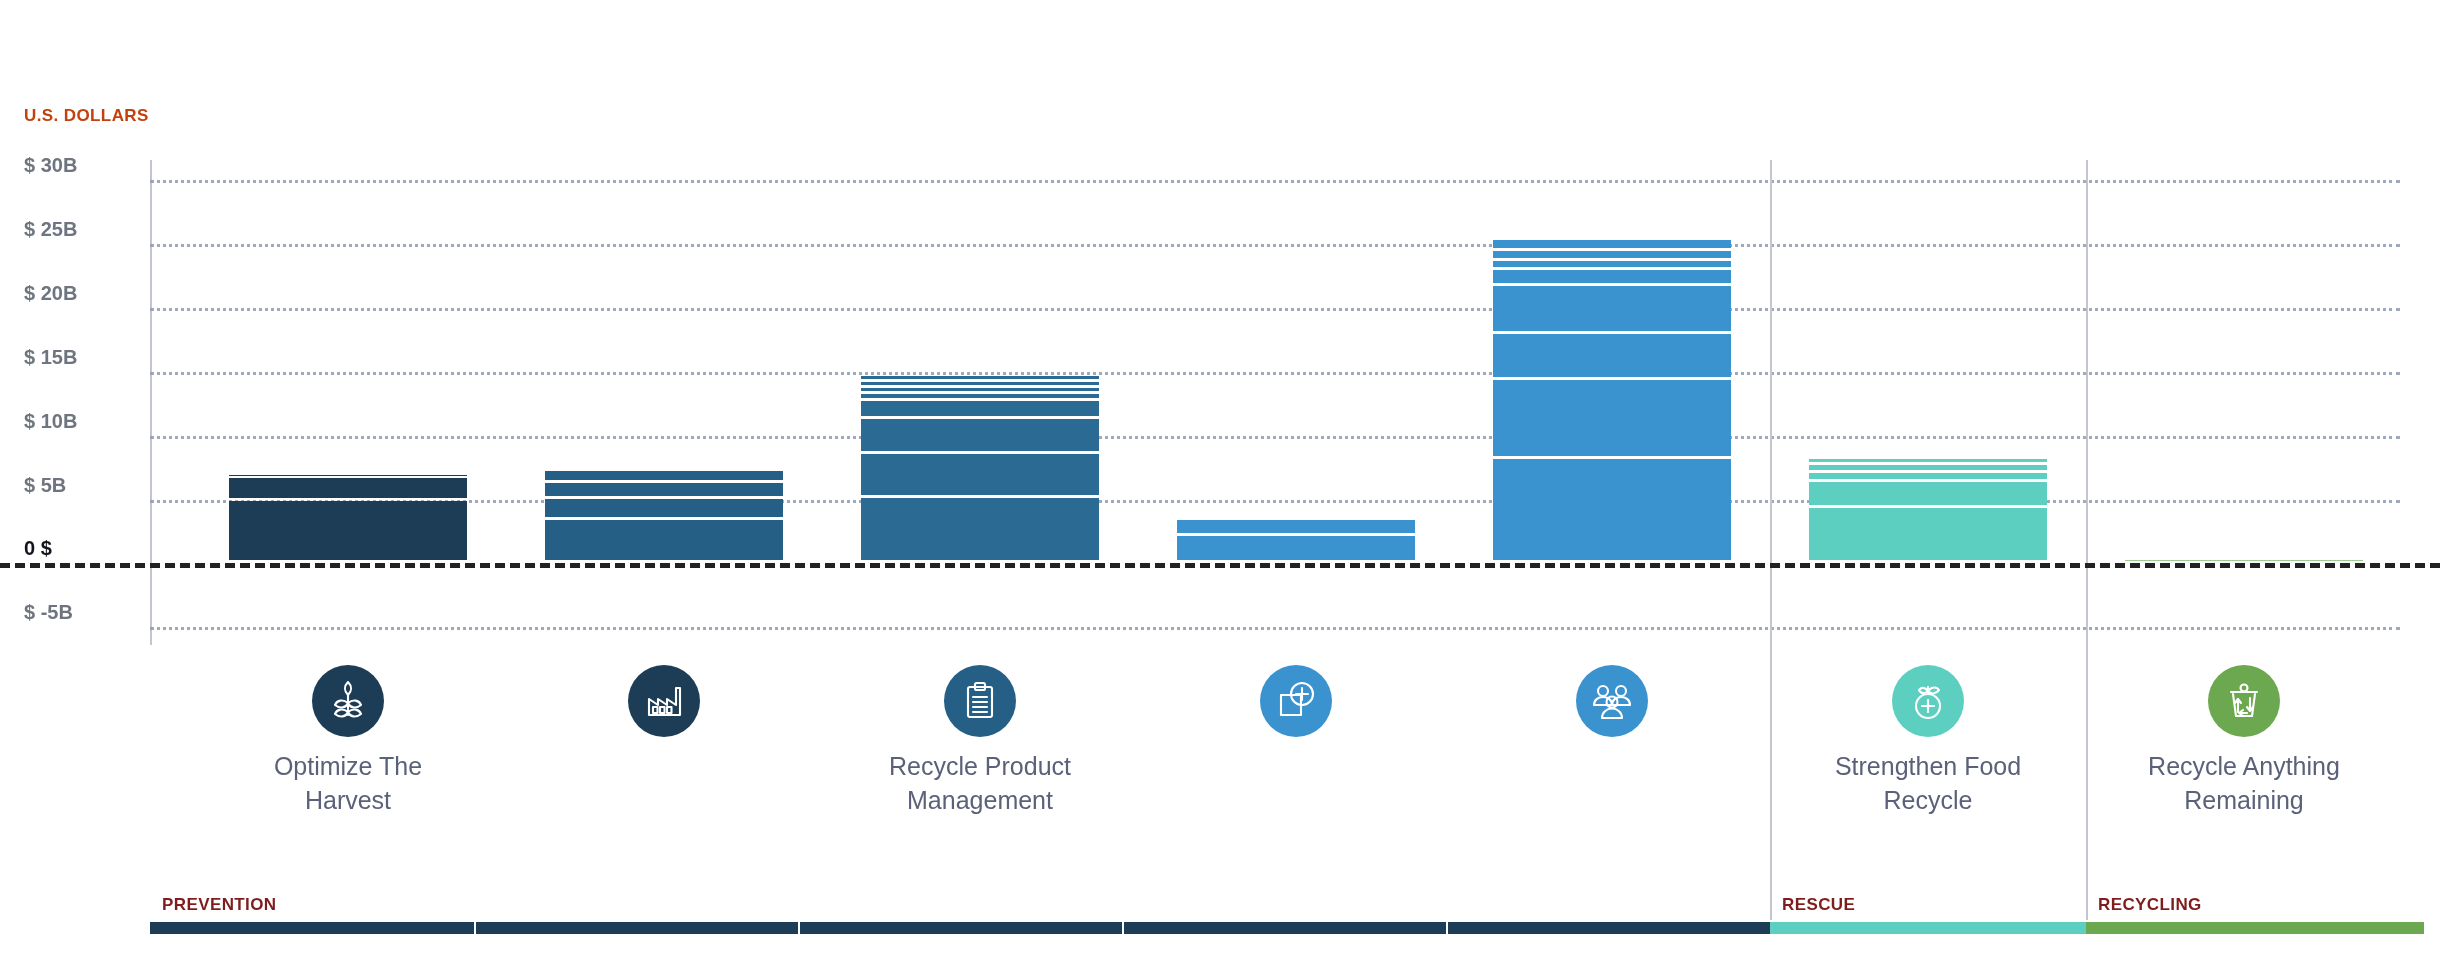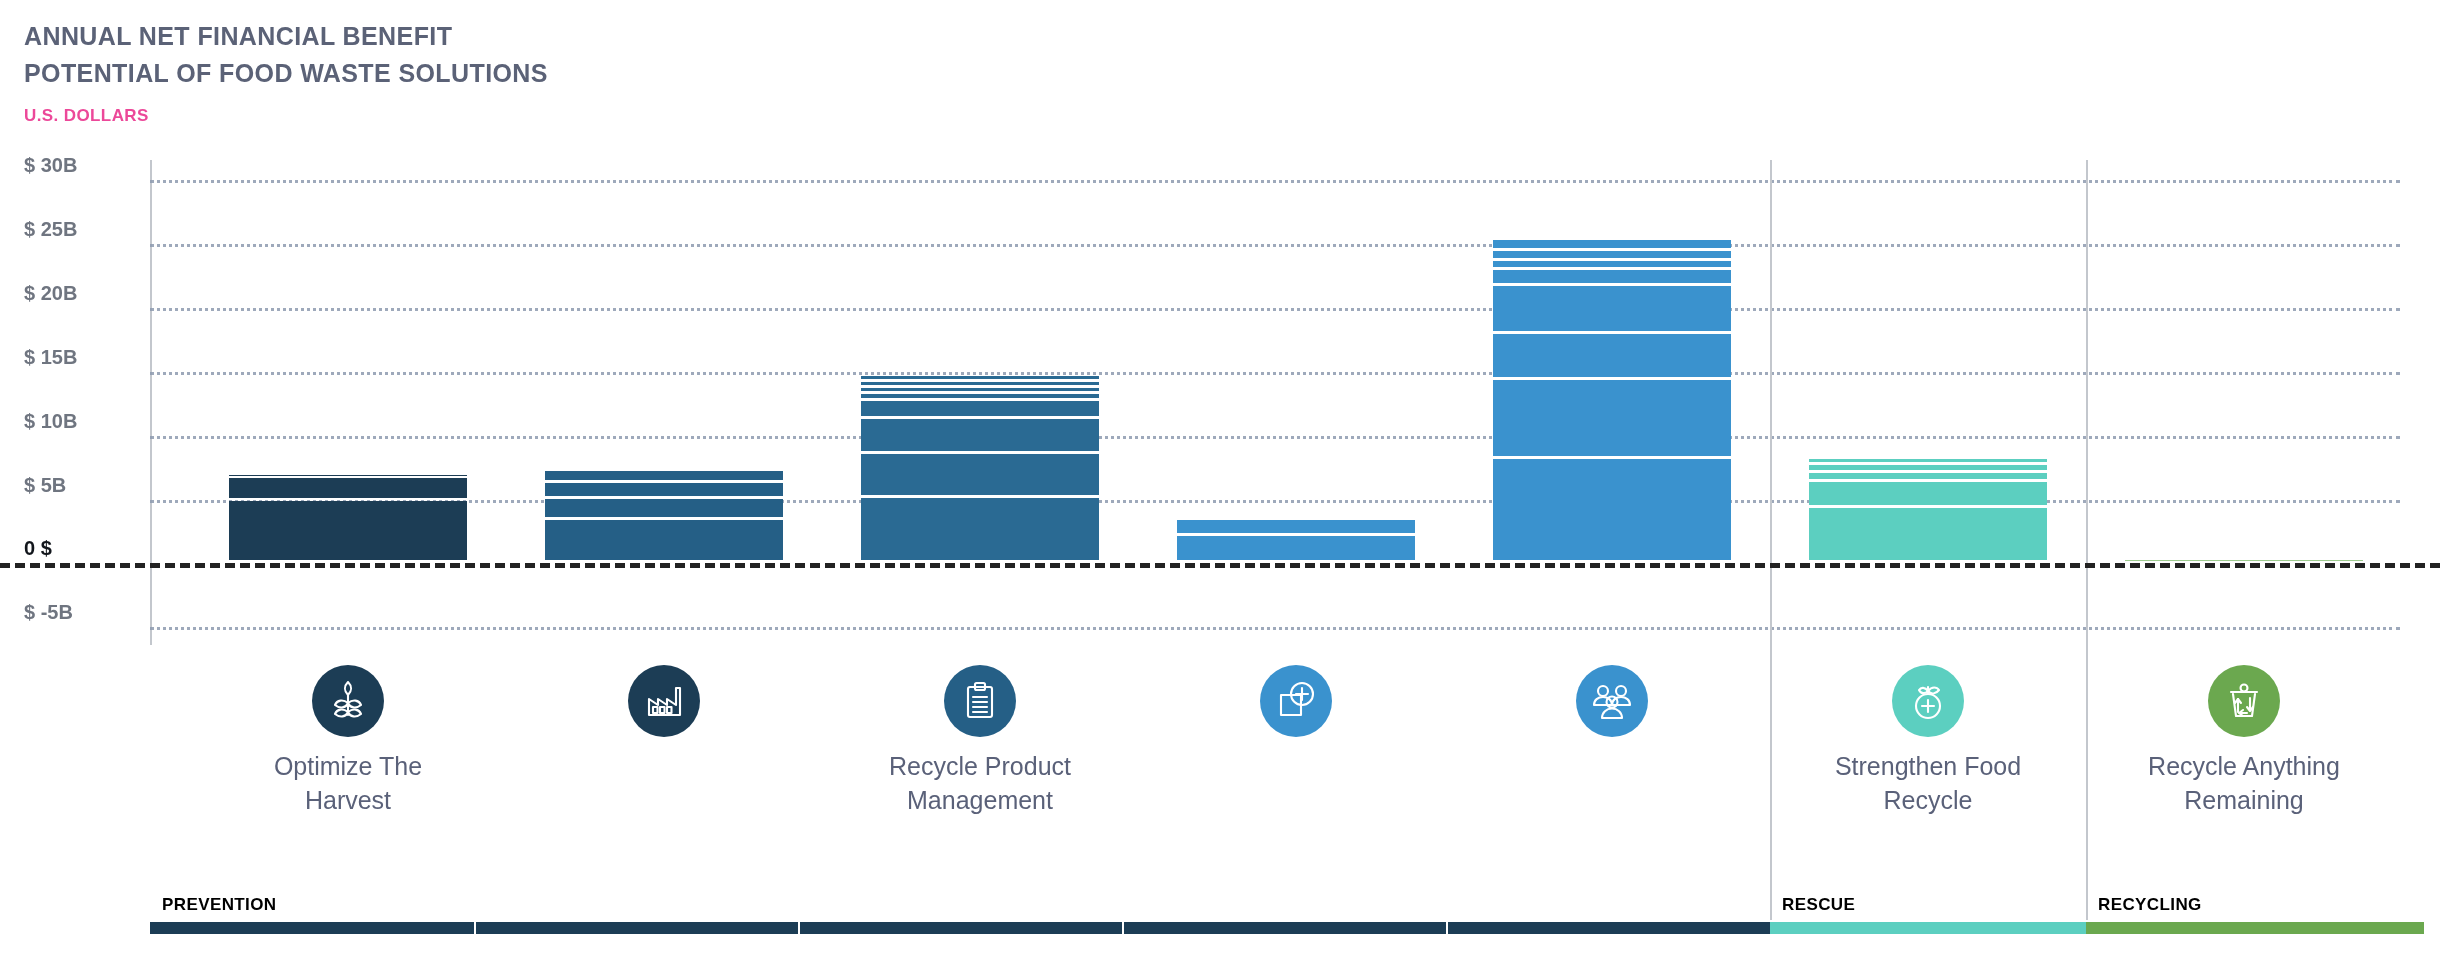--- a/index.html
+++ b/index.html
@@ -12,21 +12,21 @@
   #root{position:relative;width:2440px;height:970px;}
 
   
   .title-block{position:absolute;left:24px;top:18px;}
   .title-line{
     font-size:25px;font-weight:bold;letter-spacing:.4px;
     color:#5b6277;line-height:37px;white-space:nowrap;
   }
   .subtitle{
     position:absolute;left:24px;top:106px;
-    font-size:17px;font-weight:bold;letter-spacing:.4px;color:#ec4899;
+    font-size:17px;font-weight:bold;letter-spacing:.4px;color:#c2410c;
   }
 
   
   .plot{position:absolute;left:150px;top:160px;width:2270px;height:485px;}
   .axis-line{
     position:absolute;left:0;top:0;width:2px;height:485px;background:#c3c7cd;
   }
   .gridline{
     position:absolute;left:0;right:0;height:0;
     border-top:3px dotted #8e9bb0;opacity:.85;
@@ -57,35 +57,31 @@
   }
   .icon-circle svg{display:block;}
   .cat-label{
     margin-top:12px;font-size:25px;line-height:34px;
     color:#5a6179;font-weight:400;white-space:pre-line;
   }
 
   
   .grp-label{
     position:absolute;font-size:17px;font-weight:bold;
-    letter-spacing:.4px;color:#000000;white-space:nowrap;
+    letter-spacing:.4px;color:#7f1d1d;white-space:nowrap;
   }
   .grp-bar{position:absolute;height:12px;}
   .grp-tick{position:absolute;top:0;width:2px;height:12px;background:#ffffff;}
   .grp-divider{position:absolute;width:2px;background:#c3c7cd;}
 </style>
 </head>
 <body>
 
 <div id="root">
 
-  <div class="title-block">
-    <div class="title-line">ANNUAL NET FINANCIAL BENEFIT</div>
-    <div class="title-line">POTENTIAL OF FOOD WASTE SOLUTIONS</div>
-  </div>
   <div class="subtitle">U.S. DOLLARS</div>
 
   <div id="yticks">
       <div class="ytick" style="left: 24px; top: 154.421px;">$ 30B</div>
       <div class="ytick" style="left: 24px; top: 218.237px;">$ 25B</div>
       <div class="ytick" style="left: 24px; top: 282.053px;">$ 20B</div>
       <div class="ytick" style="left: 24px; top: 345.868px;">$ 15B</div>
       <div class="ytick" style="left: 24px; top: 409.684px;">$ 10B</div>
       <div class="ytick" style="left: 24px; top: 473.5px;">$ 5B</div>
       <div class="ytick zero" style="left: 24px; top: 537.316px;">0 $</div>

